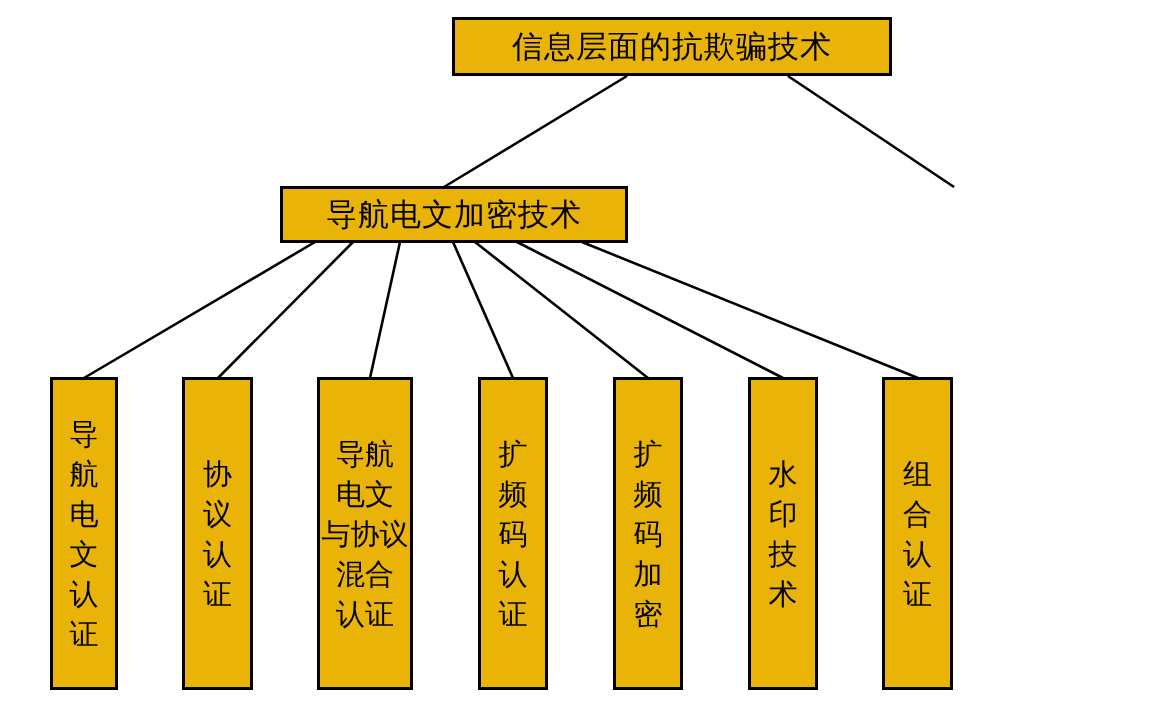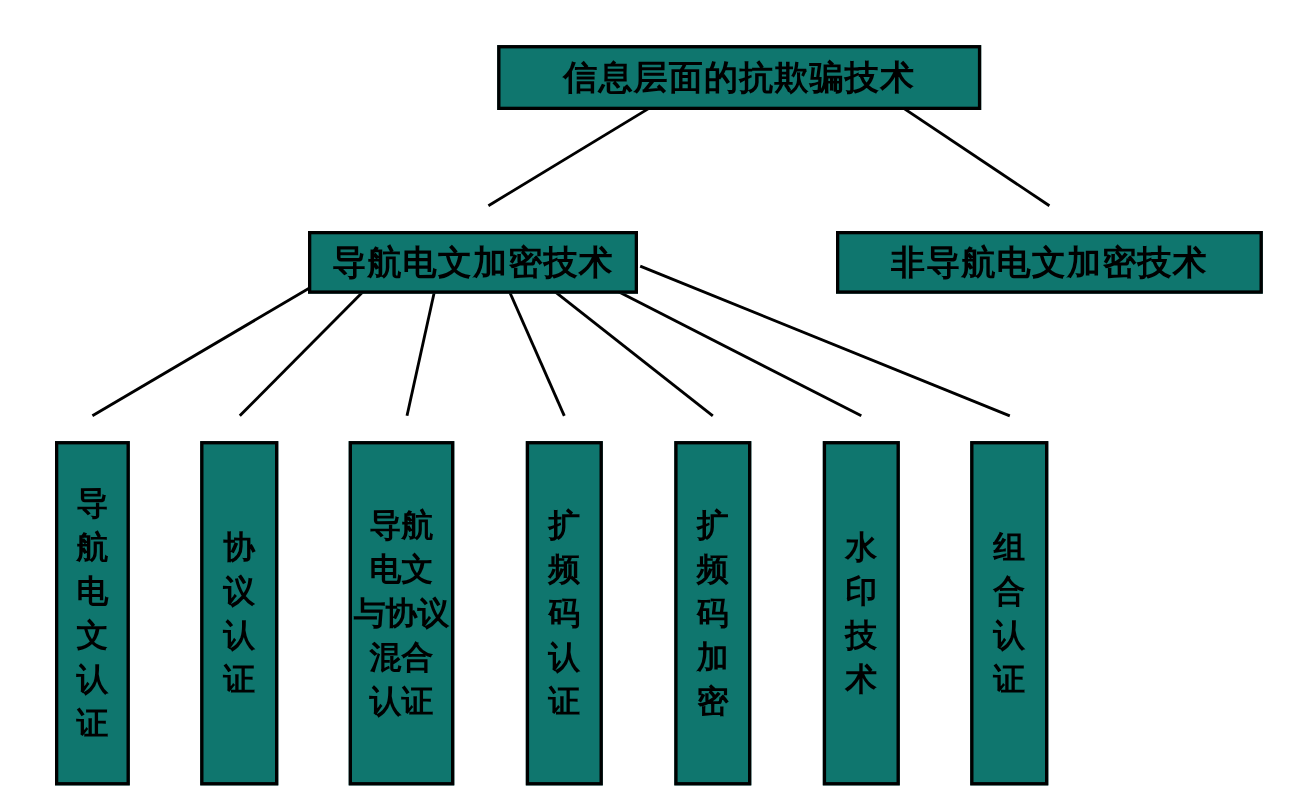--- a/index.html
+++ b/index.html
@@ -20,42 +20,41 @@
     position: absolute;
     left: 0;
     top: 0;
     width: 1172px;
     height: 717px;
   }
   .node {
     position: absolute;
     box-sizing: border-box;
     border: 3px solid #000000;
-    background: #0f766e;
+    background: #eab308;
     display: flex;
     align-items: center;
     justify-content: center;
-    font-weight: bold;
+    font-weight: normal;
     text-align: center;
-    margin-top: 24px;
   }
   .h-node {
     font-size: 31px;
     letter-spacing: 1px;
     line-height: 1;
   }
   .v-node {
     font-size: 29px;
     line-height: 40px;
     white-space: pre-line;
     letter-spacing: 0px;
   }
   
   .box-root { left: 452px; top: 17px;  width: 440px; height: 59px; }
-  .box-l2a  { left: 280px; top: 186px; width: 300px; height: 57px; }
+  .box-l2a  { left: 280px; top: 186px; width: 348px; height: 57px; }
   .box-l2b  { left: 760px; top: 186px; width: 388px; height: 57px; }
   .box-leaf1 { left: 50px;  top: 377px; width: 68px;  height: 313px; }
   .box-leaf2 { left: 182px; top: 377px; width: 71px;  height: 313px; }
   .box-leaf3 { left: 317px; top: 377px; width: 96px; height: 313px; }
   .box-leaf4 { left: 478px; top: 377px; width: 70px;  height: 313px; }
   .box-leaf5 { left: 613px; top: 377px; width: 70px;  height: 313px; }
   .box-leaf6 { left: 748px; top: 377px; width: 70px;  height: 313px; }
   .box-leaf7 { left: 882px; top: 377px; width: 71px;  height: 313px; }
 </style>
 </head>
@@ -78,23 +77,20 @@
   </svg>
 
   <div class="node h-node box-root">
     <span>信息层面的抗欺骗技术</span>
   </div>
 
   <div class="node h-node box-l2a">
     <span>导航电文加密技术</span>
   </div>
 
-  <div class="node h-node box-l2b">
-    <span>非导航电文加密技术</span>
-  </div>
 
   <div class="node v-node box-leaf1">
     <span>导
 航
 电
 文
 认
 证</span>
   </div>
 

